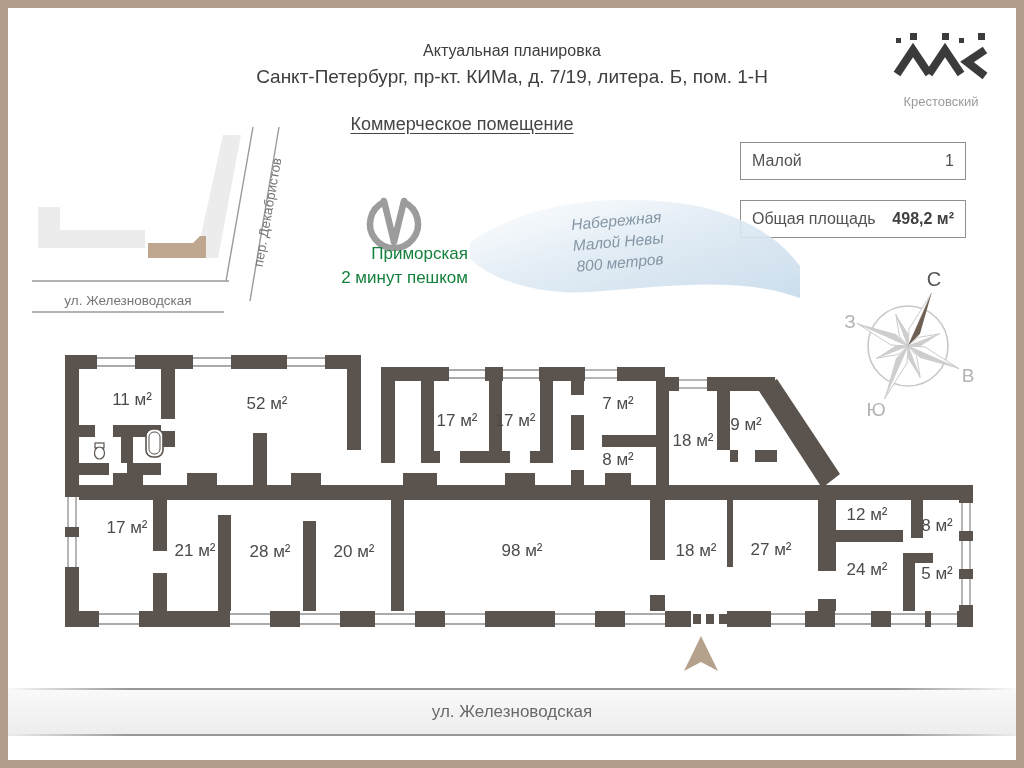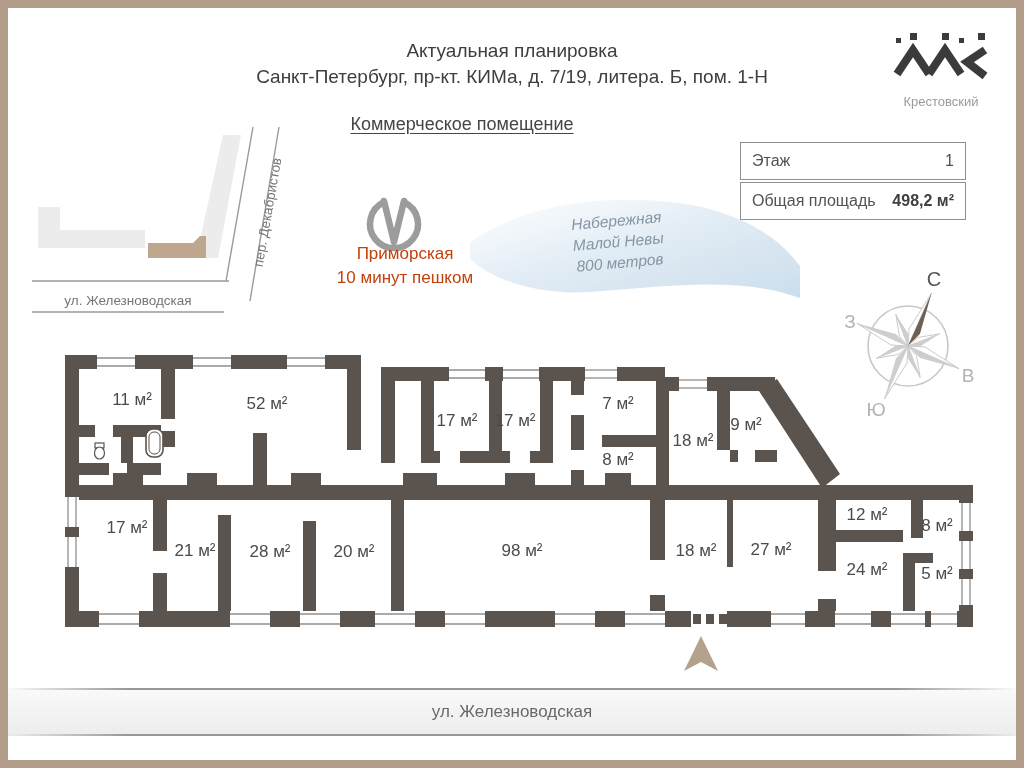--- a/index.html
+++ b/index.html
@@ -2,37 +2,37 @@
 <html><head>
 <meta charset="utf-8">
 <style>
   html,body{margin:0;padding:0;background:#888;}
   #page{position:relative;width:1024px;height:768px;background:#fff;
         border:8px solid #b29c8a;box-sizing:border-box;overflow:hidden;
         font-family:"Liberation Sans", sans-serif;}
   .abs{position:absolute;}
   
   #header{left:0;top:30px;width:1008px;text-align:center;color:#3e3e3e;}
-  #header .t1{font-size:19px;line-height:26px;}
+  #header .t1{font-size:16px;line-height:26px;}
   #header .t2{font-size:19px;line-height:26px;}
   #subtitle{left:0;top:106px;width:908px;text-align:center;font-size:18px;color:#454545;
             text-decoration:underline;text-underline-offset:3px;}
   
   #logo{left:885px;top:24px;width:96px;}
   #logo .caption{margin-top:10px;text-align:center;font-size:13px;color:#9b9b9b;}
   
   #info-table{left:732px;top:134px;width:226px;font-size:16px;color:#525252;}
   .info-row{display:flex;justify-content:space-between;align-items:center;
             border:1px solid #8f8f8f;height:36px;padding:0 11px;background:#fff;}
-  .info-row + .info-row{margin-top:2px;align-items:center;}
+  .info-row + .info-row{margin-top:20px;align-items:center;}
   .info-row .val{font-weight:700;color:#404040;}
   .info-row .val.plain{font-weight:400;color:#525252;}
   
-  #metro-text{left:312px;top:234px;width:170px;text-align:center;font-size:17px;
-              color:#c2410c;line-height:24px;}
+  #metro-text{left:290px;top:234px;width:170px;text-align:right;font-size:17px;
+              color:#15803d;line-height:24px;}
   
   #street-banner{left:0;right:0;top:680px;height:48px;
                  background:linear-gradient(180deg,#fafafa 0%,#ececec 100%);}
   #street-banner:before,#street-banner:after{content:"";position:absolute;left:0;right:0;height:2px;
      background:linear-gradient(90deg,rgba(150,150,150,0),#979797 12%,#979797 88%,rgba(150,150,150,0));}
   #street-banner:before{top:0;}
   #street-banner:after{bottom:0;}
   #street-banner .lbl{line-height:48px;text-align:center;font-size:17px;color:#696969;}
   
   text{font-family:"Liberation Sans", sans-serif;}
@@ -66,21 +66,21 @@
         <rect x="49" y="1" width="7" height="7"></rect>
         <rect x="66" y="6" width="5" height="5"></rect>
         <rect x="85" y="1" width="7" height="7"></rect>
       </g>
     </svg>
     <div class="caption">Крестовский</div>
   </div>
 
   <div class="abs" id="info-table">
     <div class="info-row">
-      <span>Этаж</span>
+      <span>Малой</span>
       <span class="val plain">1</span>
     </div>
     <div class="info-row">
       <span>Общая площадь</span>
       <span class="val">498,2 м²</span>
     </div>
   </div>
 
   <svg class="abs" style="left:17px;top:117px;" width="290" height="200" viewBox="0 0 290 200">
     <polygon points="13,82 35,82 35,105 120,105 120,123 13,123" fill="#ececec"></polygon>
@@ -95,21 +95,21 @@
     <text class="map-street" x="103" y="180">ул. Железноводская</text>
     <text class="map-street" transform="translate(247,88) rotate(-80)">пер. Декабристов</text>
   </svg>
 
   <svg class="abs" style="left:354px;top:184px;" width="64" height="60" viewBox="0 0 64 60">
     <path d="M21.9,10.3 A24,24 0 1 0 42.1,10.3" fill="none" stroke="#9c9c9c" stroke-width="6.5" stroke-linecap="round"></path>
     <path d="M22,9 L32,50 L42,9" fill="none" stroke="#9c9c9c" stroke-width="6.5" stroke-linecap="round" stroke-linejoin="round"></path>
   </svg>
   <div class="abs" id="metro-text">
     <div>Приморская</div>
-    <div>10 минут пешком</div>
+    <div>2 минут пешком</div>
   </div>
 
   <svg class="abs" style="left:462px;top:172px;" width="330" height="122" viewBox="0 0 330 122">
     <defs>
       <linearGradient id="riv" x1="0" y1="0" x2="1" y2="1">
         <stop offset="0" stop-color="#ffffff"></stop>
         <stop offset="0.5" stop-color="#dde9f3"></stop>
         <stop offset="1" stop-color="#c6daea"></stop>
       </linearGradient>
     </defs>

